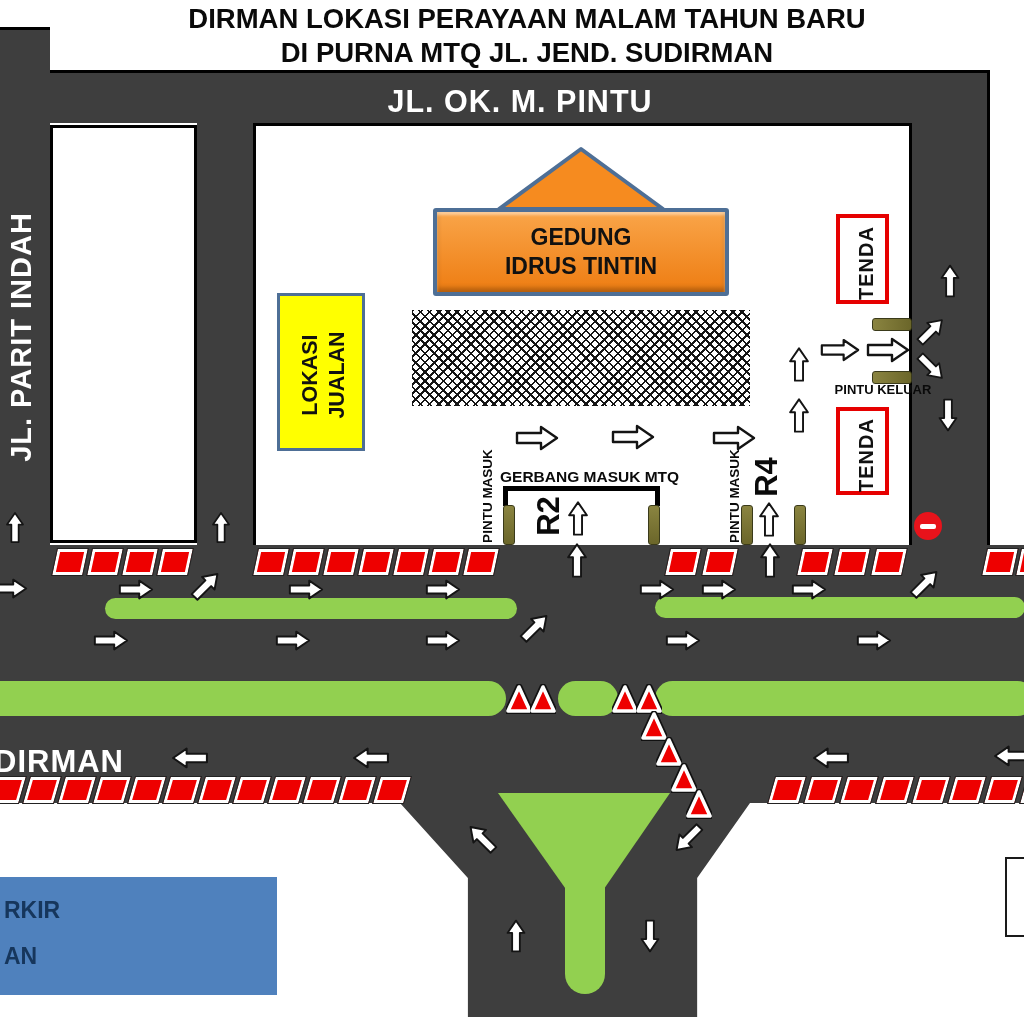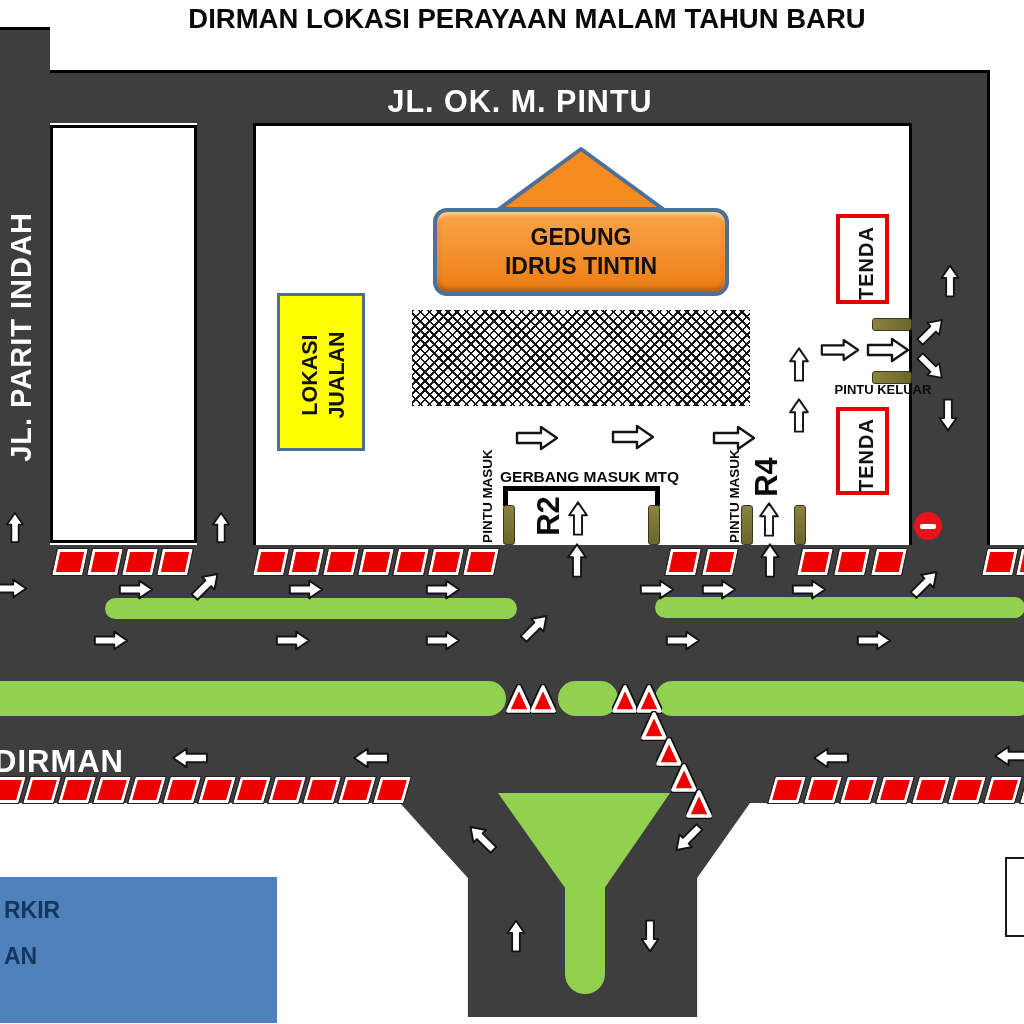--- a/index.html
+++ b/index.html
@@ -20,21 +20,21 @@
   .block-building{left:50px;top:125px;width:147px;height:418px;background:#fff;border:3px solid #000;}
   .block-venue{left:253px;top:123px;width:659px;height:422px;background:#fff;border:3px solid #000;border-bottom:none;}
   
   .median{position:absolute;background:var(--median-green,#92d050);}
   .funnel-tri{left:498px;top:793px;width:172px;height:95px;background:var(--median-green,#92d050);
     clip-path:polygon(0 0,100% 0,62% 100%,39% 100%);}
   .funnel-stem{left:565px;top:886px;width:40px;height:108px;background:var(--median-green,#92d050);
     border-radius:0 0 20px 20px;}
   
   .gedung{left:433px;top:208px;width:296px;height:88px;border:4px solid var(--building-border,#4e6f96);
-    background:linear-gradient(180deg,#f9a549,#ee7d12);border-radius:14px;
+    background:linear-gradient(180deg,#f9a549,#ee7d12);border-radius:3px;
     box-shadow:inset 0 3px 3px rgba(255,255,255,.45),inset 0 -4px 5px rgba(0,0,0,.25);
     display:flex;flex-direction:column;align-items:center;justify-content:center;
     color:#111;font-size:23px;line-height:1.25;text-align:right;z-index:3;}
   .hatch{left:412px;top:310px;width:338px;height:96px;background-color:#fff;z-index:2;
     background-image:repeating-linear-gradient(45deg,#151515 0 1.8px,transparent 1.8px 6.5px),
                      repeating-linear-gradient(135deg,#151515 0 1.8px,transparent 1.8px 6.5px);}
   .lokasi{left:277px;top:293px;width:88px;height:158px;background:var(--market-yellow,#ffff00);
     border:3px solid var(--building-border,#4e6f96);z-index:2;}
   .lokasi .txt{position:absolute;left:-35px;top:35px;width:158px;height:88px;transform:rotate(-90deg);
     display:flex;align-items:center;justify-content:center;text-align:center;
@@ -70,21 +70,21 @@
   .lbl-pkeluar{left:810px;top:382px;width:106px;text-align:center;font-size:13px;z-index:2;margin-left:20px;}
   .vlabel{position:absolute;display:flex;align-items:center;justify-content:center;transform:rotate(-90deg);z-index:2;}
   .lbl-pmasuk-l{left:437px;top:488px;width:100px;height:16px;font-size:13.5px;}
   .lbl-pmasuk-r{left:684px;top:488px;width:100px;height:16px;font-size:13.5px;}
   .lbl-r2{left:519px;top:496px;width:60px;height:40px;font-size:31px;}
   .lbl-r4{left:737px;top:457px;width:60px;height:40px;font-size:31px;}
   
   .noentry{left:914px;top:512px;width:28px;height:28px;border-radius:50%;
     background:var(--noentry-red,#e8131b);z-index:6;}
   .noentry .bar{position:absolute;left:6px;top:11.5px;width:16px;height:5.5px;background:#fff;border-radius:2px;}
-  .legend-blue{left:0;top:877px;width:277px;height:146px;background:var(--legend-blue,#4f81bd);z-index:4;}
+  .legend-blue{left:0;top:877px;width:277px;height:118px;background:var(--legend-blue,#4f81bd);z-index:4;}
   .legend-blue .t1{position:absolute;left:4px;top:20px;font-size:23px;color:#16365c;}
   .legend-blue .t2{position:absolute;left:4px;top:66px;font-size:23px;color:#16365c;}
   .legend-white{left:1005px;top:857px;width:42px;height:80px;background:#fff;border:2px solid #1a1a1a;z-index:4;}
   .roof{left:495px;top:145px;z-index:2;line-height:0;}
 </style>
 </head>
 <body>
 
 <div id="stage">
 
@@ -121,20 +121,21 @@
   </div>
   <div class="abs tenda tenda2">
     <div class="txt">TENDA</div>
   </div>
 
   <div class="abs gate-bar"></div>
   <div class="gate-stub" style="left:503px;top:488px;"></div>
   <div class="gate-stub" style="left:655px;top:488px;"></div>
 
   <div class="lbl title1">DIRMAN LOKASI PERAYAAN MALAM TAHUN BARU</div>
+  <div class="lbl title2">DI PURNA MTQ JL. JEND. SUDIRMAN</div>
   <div class="lbl lbl-jamil">JL. OK. M. PINTU</div>
   <div class="lbl lbl-parit">JL. PARIT INDAH</div>
   <div class="lbl lbl-dirman">DIRMAN</div>
   <div class="lbl lbl-gerbang">GERBANG MASUK MTQ</div>
   <div class="lbl lbl-pkeluar">PINTU KELUAR</div>
   <div class="vlabel lbl lbl-pmasuk-l">PINTU MASUK</div>
   <div class="vlabel lbl lbl-pmasuk-r">PINTU MASUK</div>
   <div class="vlabel lbl lbl-r2">R2</div>
   <div class="vlabel lbl lbl-r4">R4</div>
 

